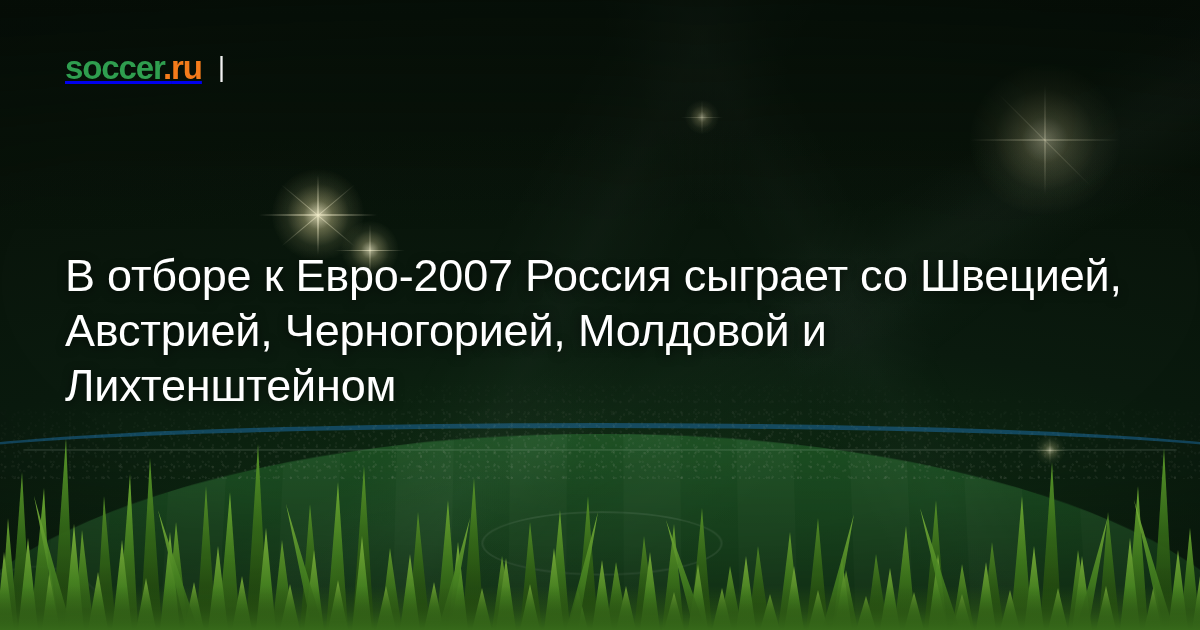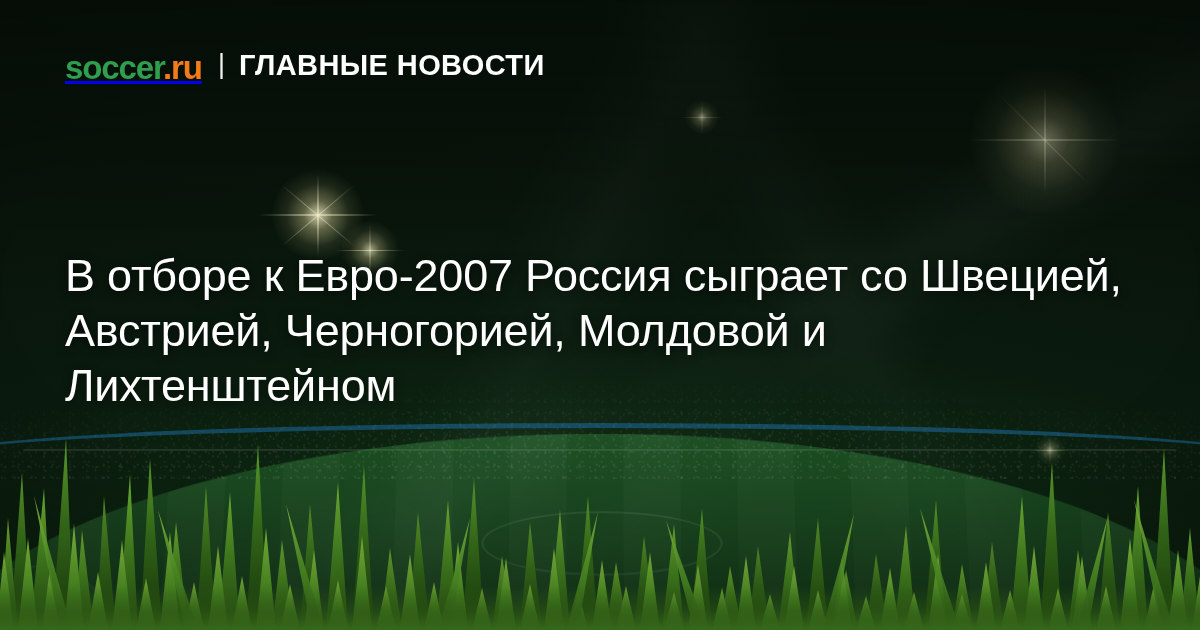--- a/index.html
+++ b/index.html
@@ -163,21 +163,21 @@
     width: 1200px;
     height: 230px;
   }
 
   
   .header {
     position: absolute;
     left: 65px;
     top: 51px;
     display: flex;
-    align-items: flex-start;
+    align-items: center;
     white-space: nowrap;
   }
   .logo {
     font-size: 33px;
     font-weight: bold;
     letter-spacing: -1.1px;
     line-height: 1;
   }
   .logo-soccer { color: #2f9e4f; }
   .logo-dot    { color: #f47b1b; }
@@ -432,18 +432,17 @@
     <rect x="0" y="186" width="1200" height="44" fill="url(#gbase)"></rect>
   </svg>
 
   <div class="vignette-bottom"></div>
 
   <div class="header">
     <a class="logo" href="#">
       <span class="logo-soccer">soccer</span><span class="logo-dot">.</span><span class="logo-ru">ru</span>
     </a>
     <span class="divider">|</span>
-    <span class="section-label">ГЛАВНЫЕ НОВОСТИ</span>
   </div>
 
   <h1 class="headline">В отборе к Евро-2007 Россия сыграет со Швецией, Австрией, Черногорией, Молдовой и Лихтенштейном</h1>
 
 </div>
 
 </body></html>

